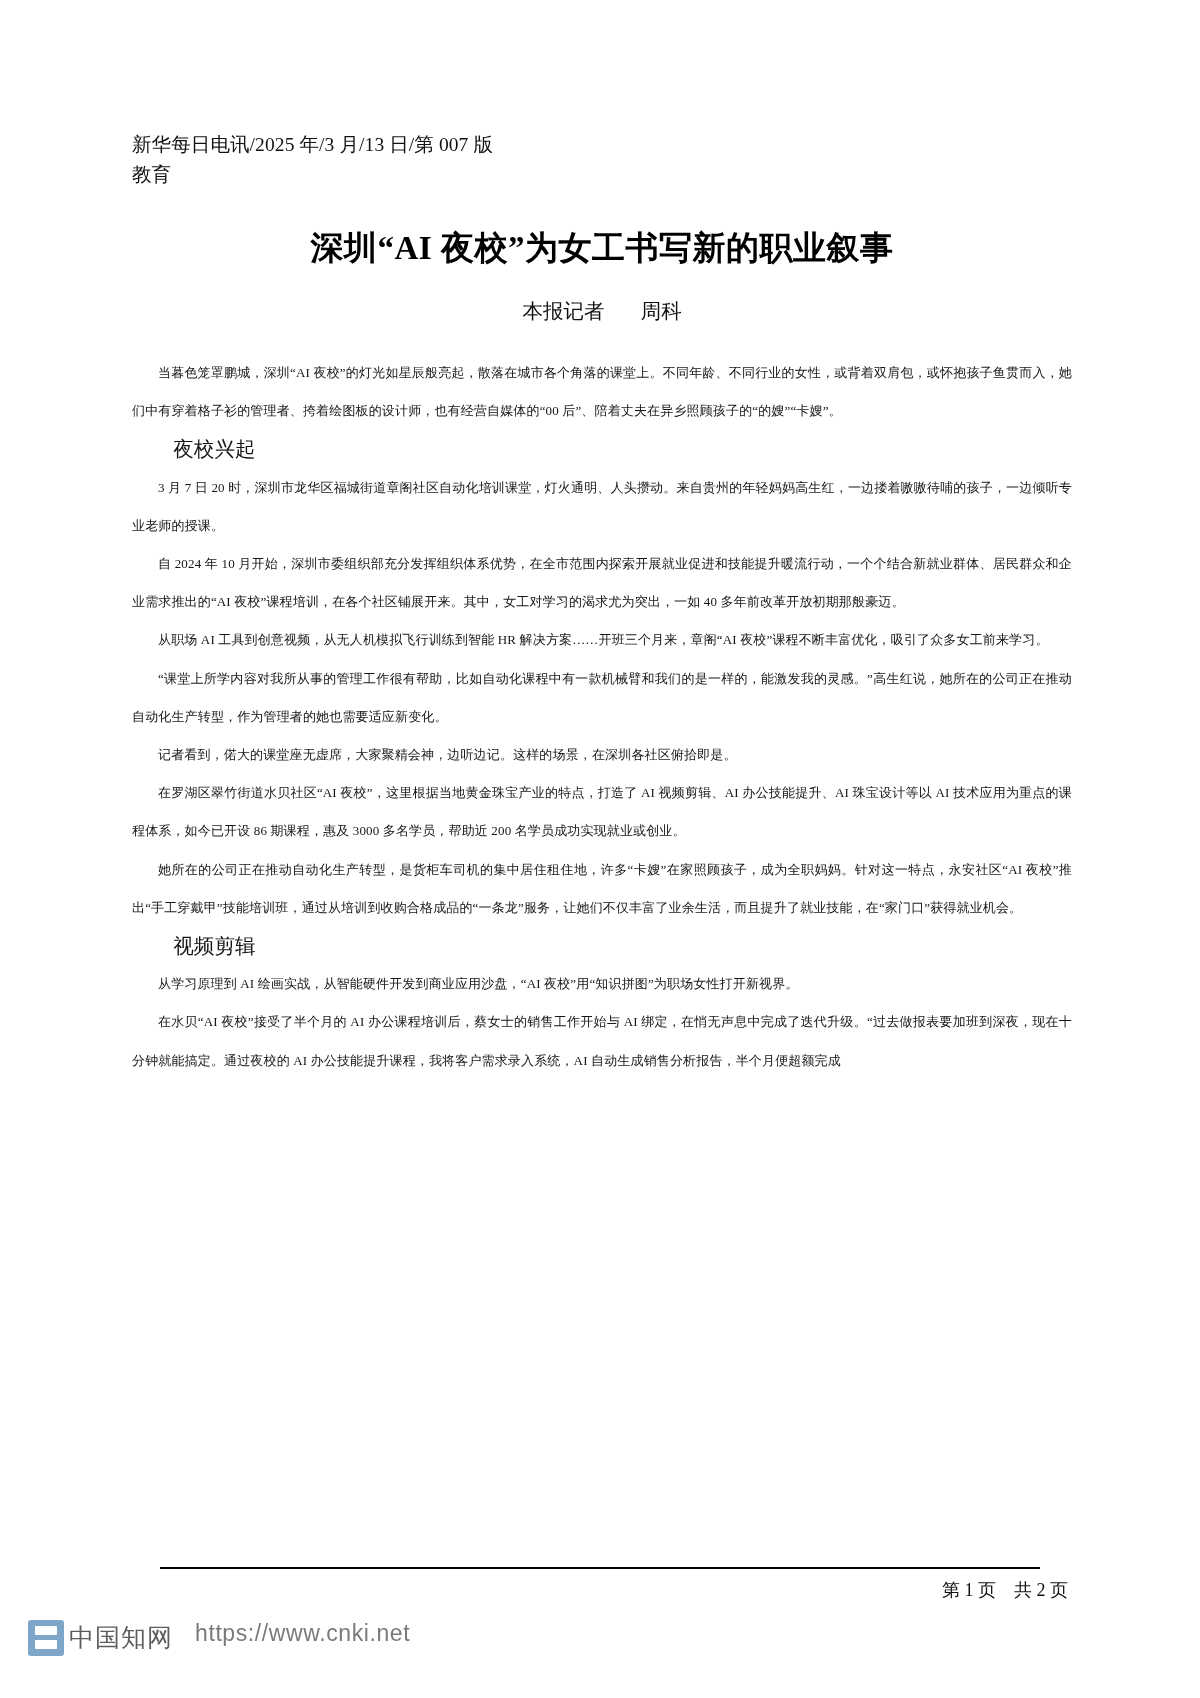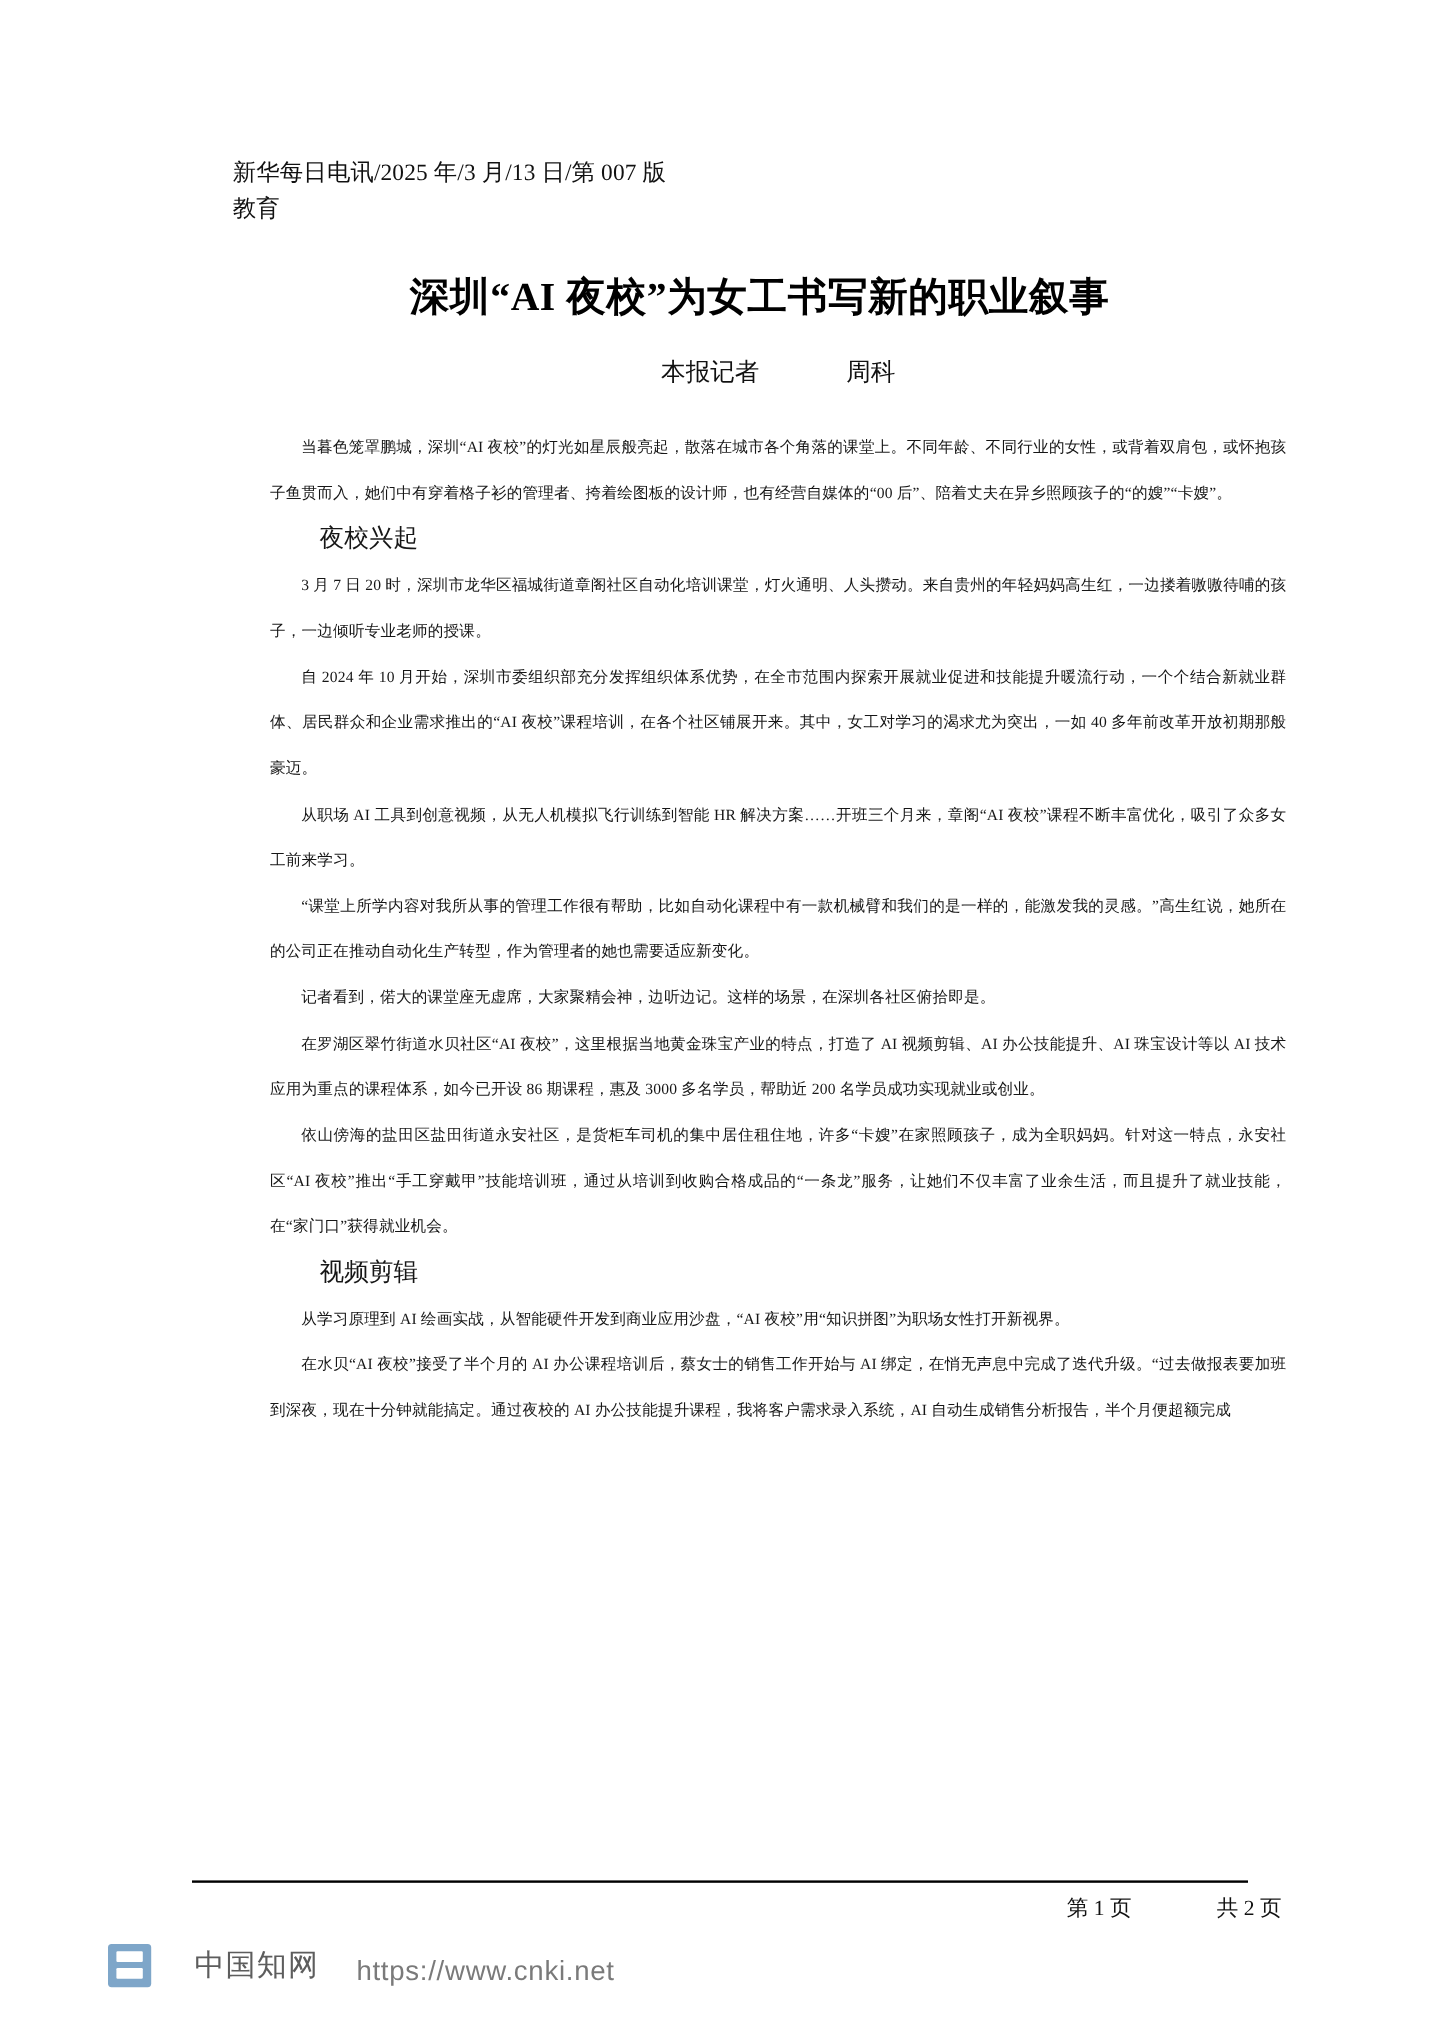--- a/index.html
+++ b/index.html
@@ -1,15 +1,15 @@
 <!DOCTYPE html>
 <html><head>
 <meta charset="utf-8">
 <style>
-  * { box-sizing: border-box; padding-left: 31px; }
+  * { box-sizing: border-box; }
   html, body {
     margin: 0;
     padding: 0;
     background: #ffffff;
   }
   body {
     font-family: "Liberation Serif", "DejaVu Serif", serif;
     color: #1a1a1a;
   }
   #page {
@@ -96,21 +96,22 @@
     color: #111;
     white-space: nowrap;
   }
   .footer-pages .gap { display: inline-block; width: 9px; }
   
   .watermark {
     position: absolute;
     left: 28px;
     top: 1620px;
     display: flex;
-    align-items: flex-end;
+    align-items: flex-start;
+    gap: 22px;
   }
   .cnki-logo {
     display: flex;
     align-items: center;
     gap: 5px;
   }
   .cnki-mark {
     width: 36px;
     height: 36px;
     border-radius: 3px;
@@ -168,21 +169,21 @@
 
     <div class="article" id="article-paragraphs">
         <p class="para">当暮色笼罩鹏城，深圳“AI 夜校”的灯光如星辰般亮起，散落在城市各个角落的课堂上。不同年龄、不同行业的女性，或背着双肩包，或怀抱孩子鱼贯而入，她们中有穿着格子衫的管理者、挎着绘图板的设计师，也有经营自媒体的“00 后”、陪着丈夫在异乡照顾孩子的“的嫂”“卡嫂”。</p>
         <p class="subhead">夜校兴起</p>
         <p class="para">3 月 7 日 20 时，深圳市龙华区福城街道章阁社区自动化培训课堂，灯火通明、人头攒动。来自贵州的年轻妈妈高生红，一边搂着嗷嗷待哺的孩子，一边倾听专业老师的授课。</p>
         <p class="para">自 2024 年 10 月开始，深圳市委组织部充分发挥组织体系优势，在全市范围内探索开展就业促进和技能提升暖流行动，一个个结合新就业群体、居民群众和企业需求推出的“AI 夜校”课程培训，在各个社区铺展开来。其中，女工对学习的渴求尤为突出，一如 40 多年前改革开放初期那般豪迈。</p>
         <p class="para">从职场 AI 工具到创意视频，从无人机模拟飞行训练到智能 HR 解决方案……开班三个月来，章阁“AI 夜校”课程不断丰富优化，吸引了众多女工前来学习。</p>
         <p class="para">“课堂上所学内容对我所从事的管理工作很有帮助，比如自动化课程中有一款机械臂和我们的是一样的，能激发我的灵感。”高生红说，她所在的公司正在推动自动化生产转型，作为管理者的她也需要适应新变化。</p>
         <p class="para">记者看到，偌大的课堂座无虚席，大家聚精会神，边听边记。这样的场景，在深圳各社区俯拾即是。</p>
         <p class="para">在罗湖区翠竹街道水贝社区“AI 夜校”，这里根据当地黄金珠宝产业的特点，打造了 AI 视频剪辑、AI 办公技能提升、AI 珠宝设计等以 AI 技术应用为重点的课程体系，如今已开设 86 期课程，惠及 3000 多名学员，帮助近 200 名学员成功实现就业或创业。</p>
-        <p class="para">依山傍海的盐田区盐田街道永安社区，是货柜车司机的集中居住租住地，许多“卡嫂”在家照顾孩子，成为全职妈妈。针对这一特点，永安社区“AI 夜校”推出“手工穿戴甲”技能培训班，通过从培训到收购合格成品的“一条龙”服务，让她们不仅丰富了业余生活，而且提升了就业技能，在“家门口”获得就业机会。</p>
+        <p class="para">她所在的公司正在推动自动化生产转型，是货柜车司机的集中居住租住地，许多“卡嫂”在家照顾孩子，成为全职妈妈。针对这一特点，永安社区“AI 夜校”推出“手工穿戴甲”技能培训班，通过从培训到收购合格成品的“一条龙”服务，让她们不仅丰富了业余生活，而且提升了就业技能，在“家门口”获得就业机会。</p>
         <p class="subhead">视频剪辑</p>
         <p class="para">从学习原理到 AI 绘画实战，从智能硬件开发到商业应用沙盘，“AI 夜校”用“知识拼图”为职场女性打开新视界。</p>
         <p class="para">在水贝“AI 夜校”接受了半个月的 AI 办公课程培训后，蔡女士的销售工作开始与 AI 绑定，在悄无声息中完成了迭代升级。“过去做报表要加班到深夜，现在十分钟就能搞定。通过夜校的 AI 办公技能提升课程，我将客户需求录入系统，AI 自动生成销售分析报告，半个月便超额完成</p>
       </div>
 
   </div>
 
   <div class="footer-rule"></div>
 
   <div class="footer-pages">

